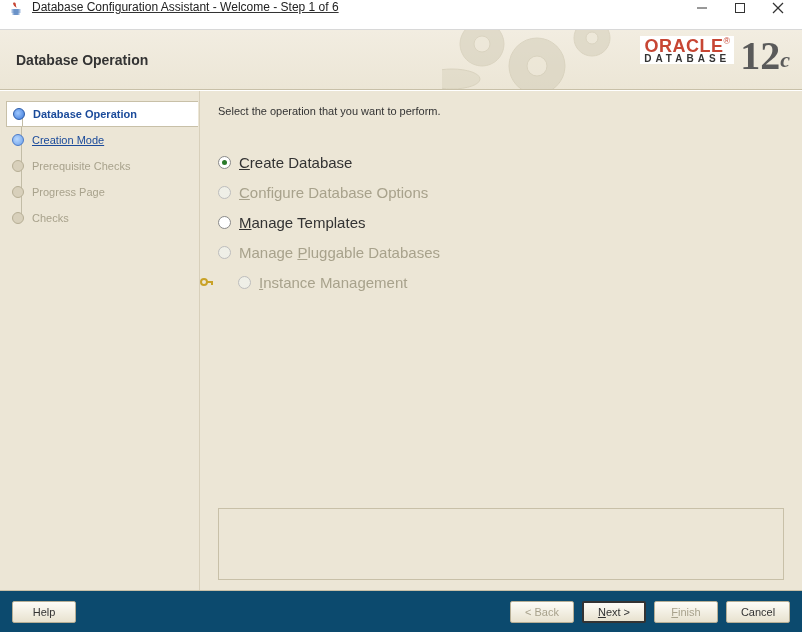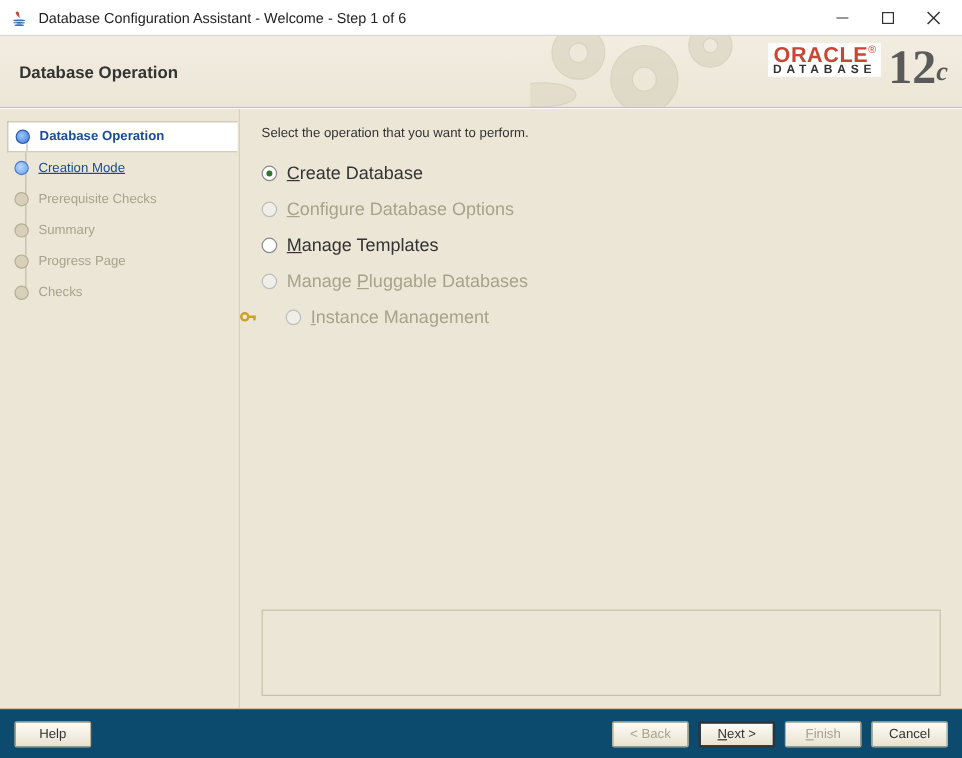--- a/index.html
+++ b/index.html
@@ -5,22 +5,23 @@
   * { box-sizing: border-box; }
   html, body { margin:0; padding:0; font-family: Tahoma, Arial, sans-serif; font-size:12px; color:#333; }
   body { background:#fff; width:802px; height:632px; overflow:hidden; }
 
   
   .titlebar {
     height:30px;
     background:#fff;
     border-bottom:1px solid #d8d8d8;
     display:flex;
-    align-items:center;
+    align-items:flex-start;
     padding:0 8px;
+    text-decoration:underline;
   }
   .app-icon {
     width:16px;height:16px;margin-right:8px;
     display:inline-block;
   }
   .title-text { flex:1; font-size:12px; color:#222; }
   .win-controls { display:flex; gap:22px; align-items:center; padding-right:8px;}
   .win-controls span { width:16px; height:16px; display:flex; align-items:center; justify-content:center; }
 
   
@@ -85,21 +86,21 @@
   .step-label.disabled { color:#a8a28c; }
   .step-row.current-row { background:#fff; border:1px solid #c8c0a8; border-right:none; margin-right:-1px;}
 
   .content {
     flex:1;
     background:#ece6d6;
     padding:14px 18px 10px 18px;
     position:relative;
     display:flex; flex-direction:column;
   }
-  .instruction { font-size:11px; color:#333; margin-bottom:12px; }
+  .instruction { font-size:11px; color:#333; margin-bottom:30px; }
   .opt-row { display:flex; align-items:center; gap:8px; height:30px; }
   .radio {
     width:13px;height:13px;border-radius:50%;
     border:1px solid #8a8a8a; background:#fff;
     display:flex;align-items:center;justify-content:center;
     flex-shrink:0;
   }
   .radio.selected::after{
     content:""; width:5px;height:5px;border-radius:50%; background:#2a7a2a;
   }
@@ -214,25 +215,20 @@
         <span class="step-label link">Creation Mode</span>
       </div>
       <div class="step-row">
         <div class="rail"></div>
         <div class="node"></div>
         <span class="step-label disabled">Prerequisite Checks</span>
       </div>
       <div class="step-row">
         <div class="rail"></div>
         <div class="node"></div>
-        <span class="step-label disabled">Summary</span>
-      </div>
-      <div class="step-row">
-        <div class="rail"></div>
-        <div class="node"></div>
         <span class="step-label disabled">Progress Page</span>
       </div>
       <div class="step-row">
         <div class="rail"></div>
         <div class="node"></div>
         <span class="step-label disabled">Checks</span>
       </div>
     </div>
   <div class="content">
     <div class="instruction">Select the operation that you want to perform.</div>

